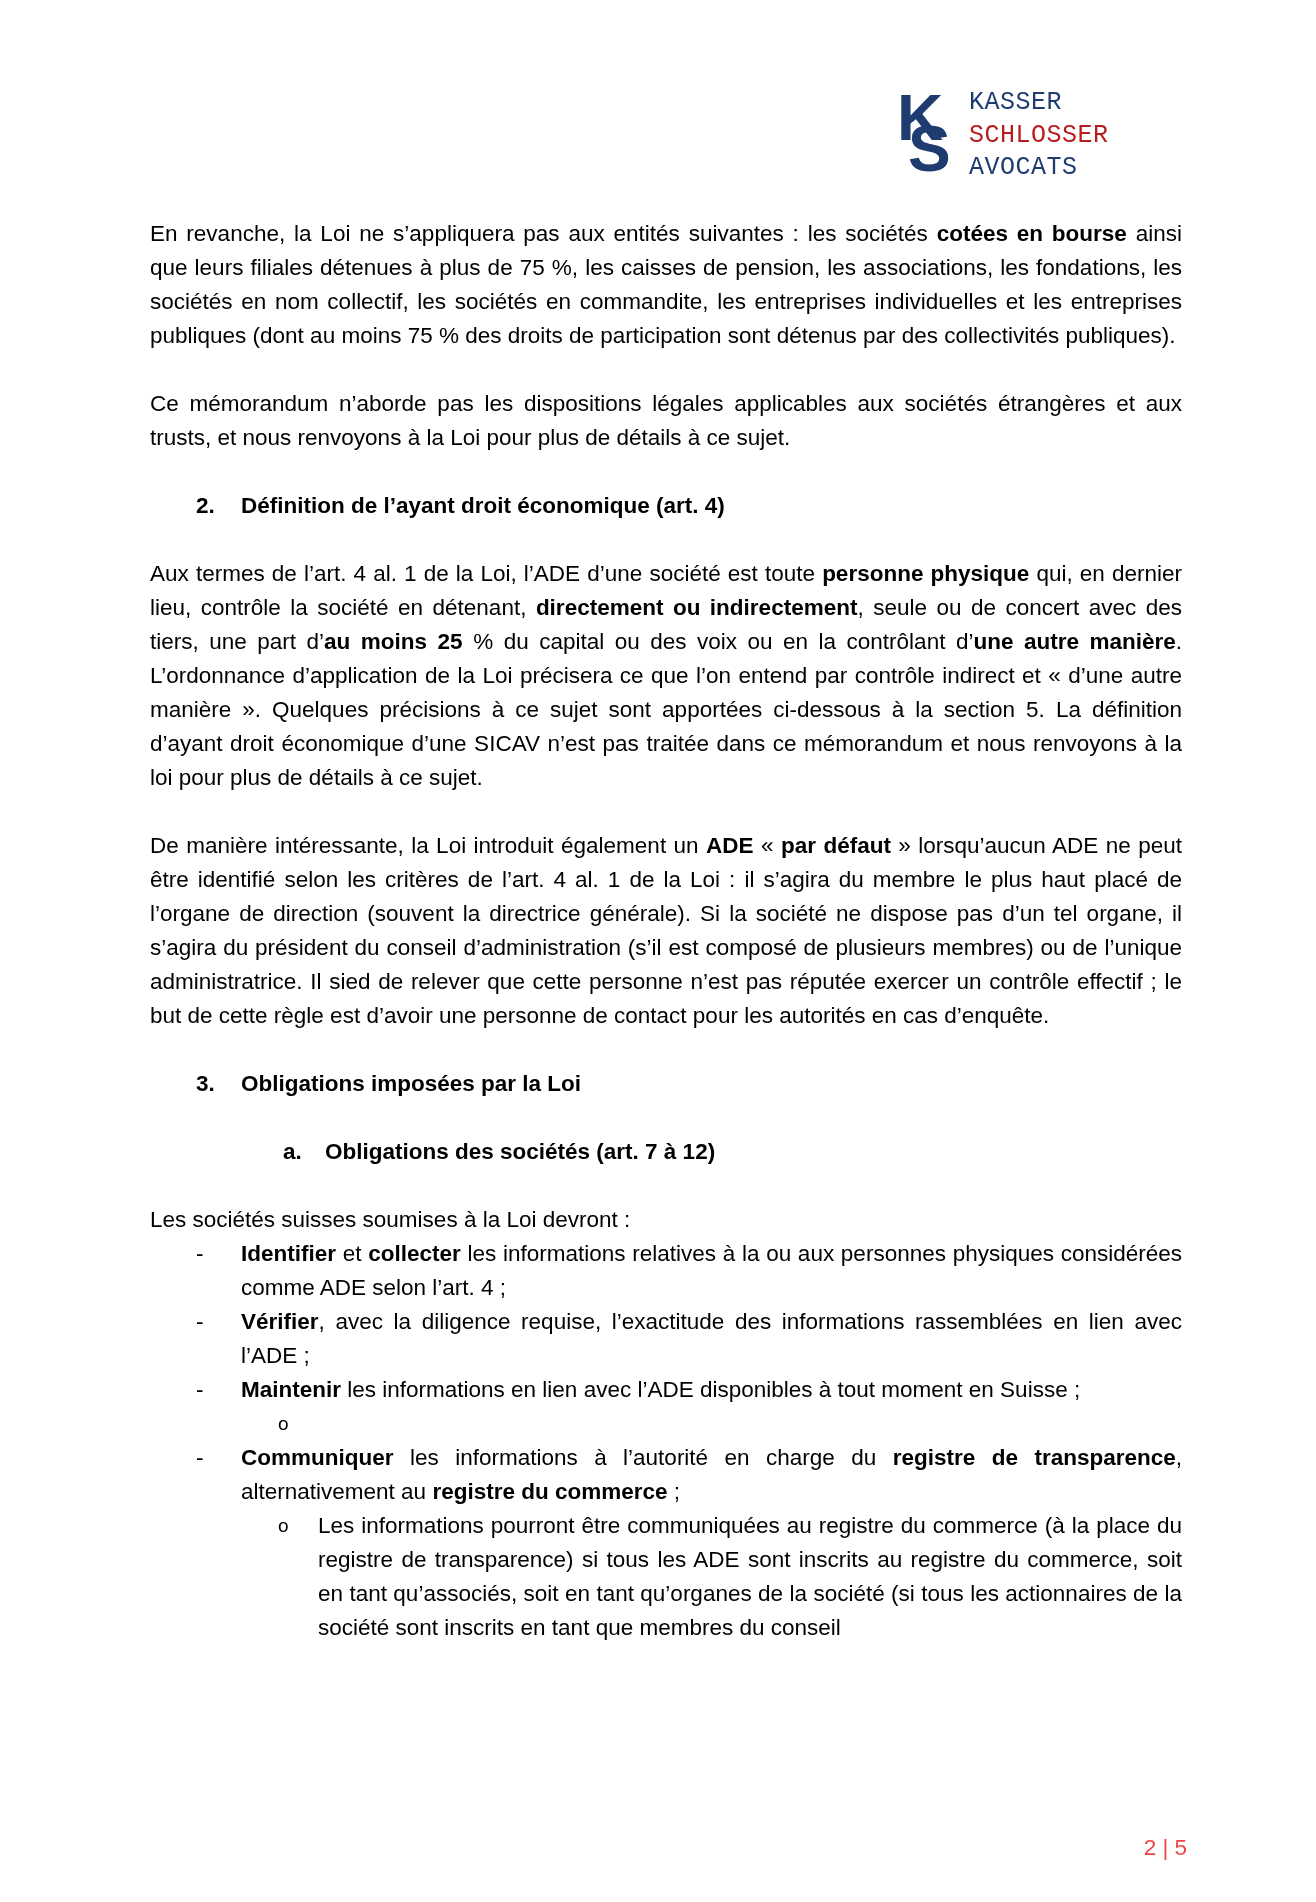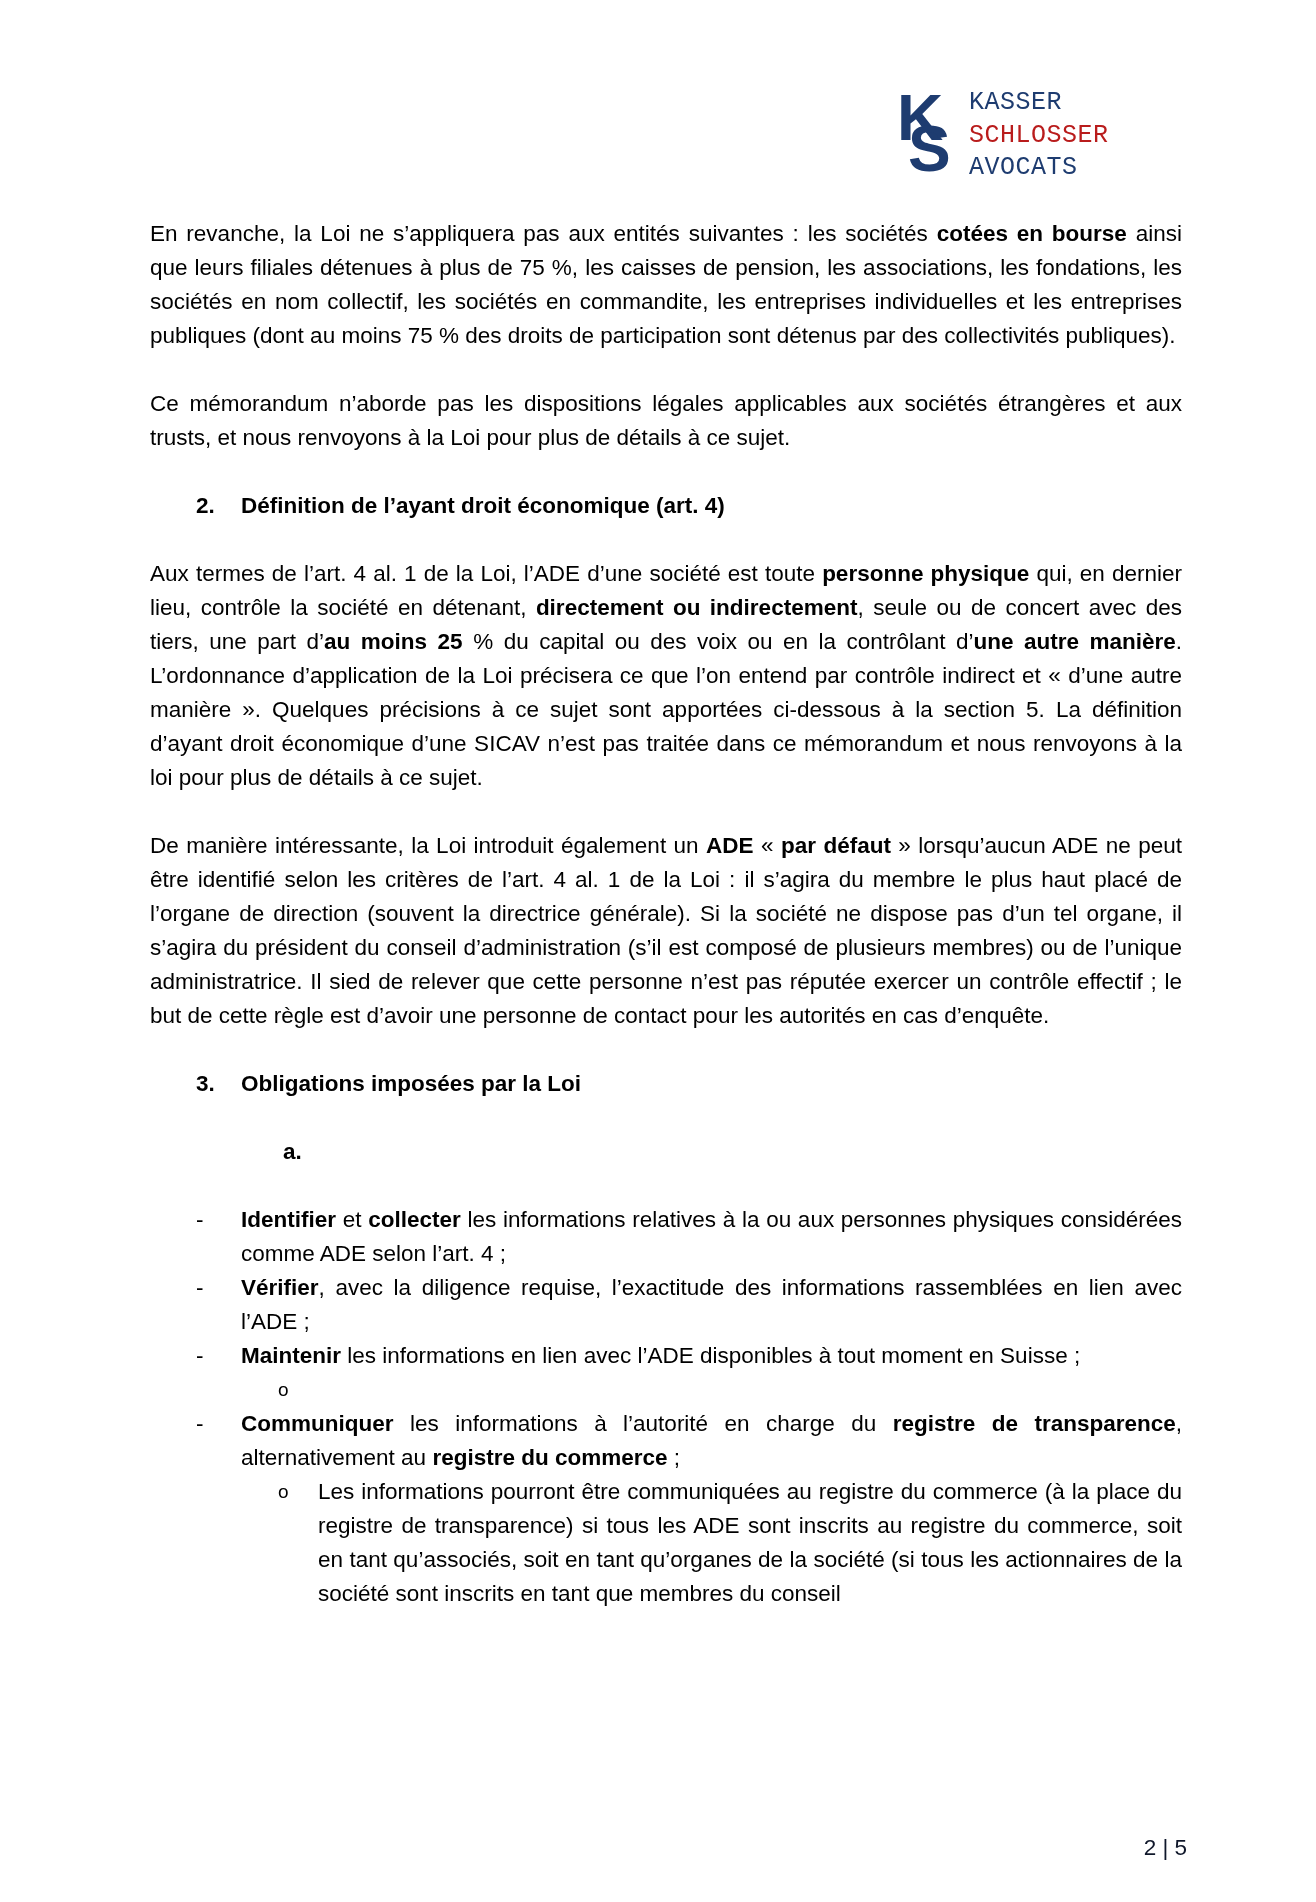--- a/index.html
+++ b/index.html
@@ -35,21 +35,21 @@
   .h2 .num { flex:0 0 auto; margin-left:133px; width:42px; }
   .htext { flex:1; }
   .li1, .li2 { display:flex; text-align:justify; }
   .li1 .marker { flex:0 0 auto; margin-left:46px; width:45px; }
   .li2 .marker { flex:0 0 auto; margin-left:128px; width:40px; font-size:19px; }
   .litext { flex:1; }
   .bseg { font-weight:700; }
   
   .footer {
     position:absolute; top:1831px; right:129px;
-    font-size:22.5px; line-height:34px; color:#0f172a;
+    font-size:22.5px; line-height:34px; color:#ef4444;
   }
 </style>
 </head>
 <body>
 
 <div class="page">
 
   <div class="logo">
     <div class="monogram">
       <span class="mono-k" style="color: rgb(30, 60, 112);">K</span>
@@ -70,21 +70,23 @@
         <span class="htext">Définition de l’ayant droit économique (art. 4)</span>
       </div>
       <div class="para"><span class="tseg">Aux termes de l’art. 4 al. 1 de la Loi, l’ADE d’une société est toute </span><span class="bseg">personne physique</span><span class="tseg"> qui, en dernier lieu, contrôle la société en détenant, </span><span class="bseg">directement ou indirectement</span><span class="tseg">, seule ou de concert avec des tiers, une part d’</span><span class="bseg">au moins 25</span><span class="tseg"> % du capital ou des voix ou en la contrôlant d’</span><span class="bseg">une autre manière</span><span class="tseg">. L’ordonnance d’application de la Loi précisera ce que l’on entend par contrôle indirect et « d’une autre manière ». Quelques précisions à ce sujet sont apportées ci-dessous à la section 5. La définition d’ayant droit économique d’une SICAV n’est pas traitée dans ce mémorandum et nous renvoyons à la loi pour plus de détails à ce sujet.</span></div>
       <div class="para"><span class="tseg">De manière intéressante, la Loi introduit également un </span><span class="bseg">ADE</span><span class="tseg"> « </span><span class="bseg">par défaut</span><span class="tseg"> » lorsqu’aucun ADE ne peut être identifié selon les critères de l’art. 4 al. 1 de la Loi : il s’agira du membre le plus haut placé de l’organe de direction (souvent la directrice générale). Si la société ne dispose pas d’un tel organe, il s’agira du président du conseil d’administration (s’il est composé de plusieurs membres) ou de l’unique administratrice. Il sied de relever que cette personne n’est pas réputée exercer un contrôle effectif ; le but de cette règle est d’avoir une personne de contact pour les autorités en cas d’enquête.</span></div>
       <div class="h1">
         <span class="num">3.</span>
         <span class="htext">Obligations imposées par la Loi</span>
       </div>
       <div class="h2">
         <span class="num">a.</span>
+        <span class="htext">Obligations des sociétés (art. 7 à 12)</span>
       </div>
+      <div class="para tight"><span class="tseg">Les sociétés suisses soumises à la Loi devront :</span></div>
       <div class="li1">
         <span class="marker">-</span>
         <span class="litext"><span class="bseg">Identifier</span><span class="tseg"> et </span><span class="bseg">collecter</span><span class="tseg"> les informations relatives à la ou aux personnes physiques considérées comme ADE selon l’art. 4 ;</span></span>
       </div>
       <div class="li1">
         <span class="marker">-</span>
         <span class="litext"><span class="bseg">Vérifier</span><span class="tseg">, avec la diligence requise, l’exactitude des informations rassemblées en lien avec l’ADE ;</span></span>
       </div>
       <div class="li1">
         <span class="marker">-</span>

